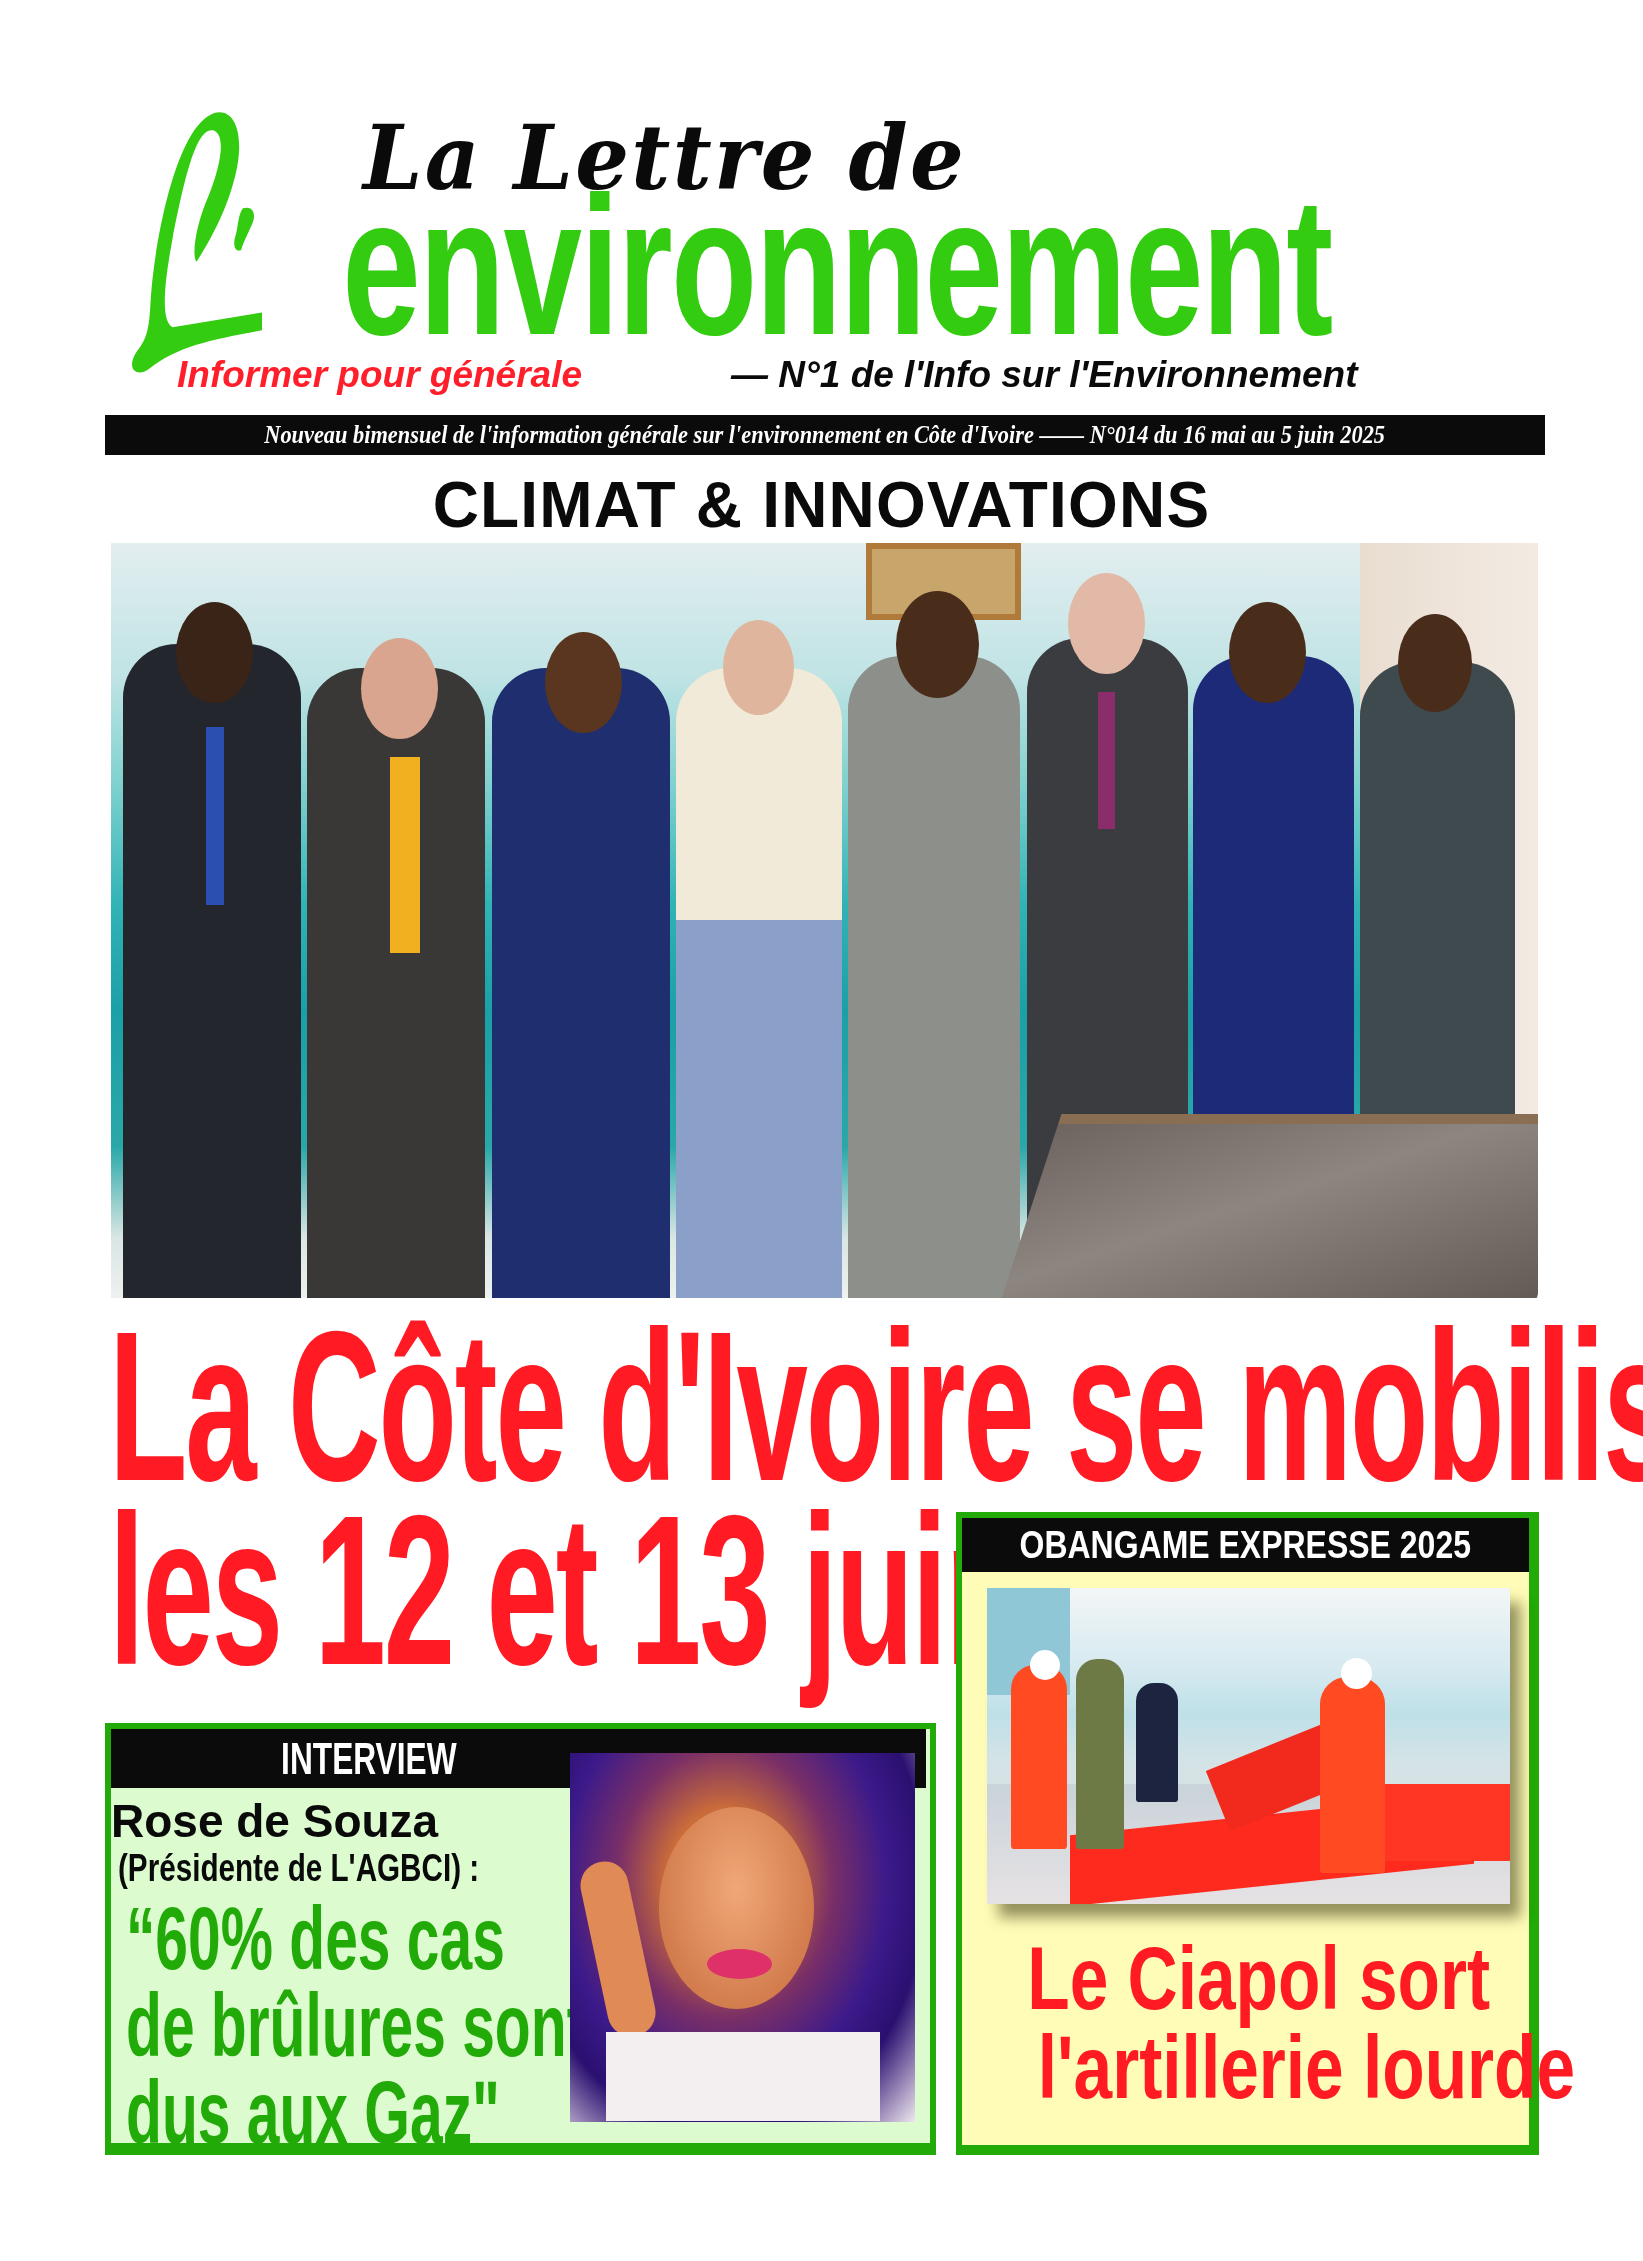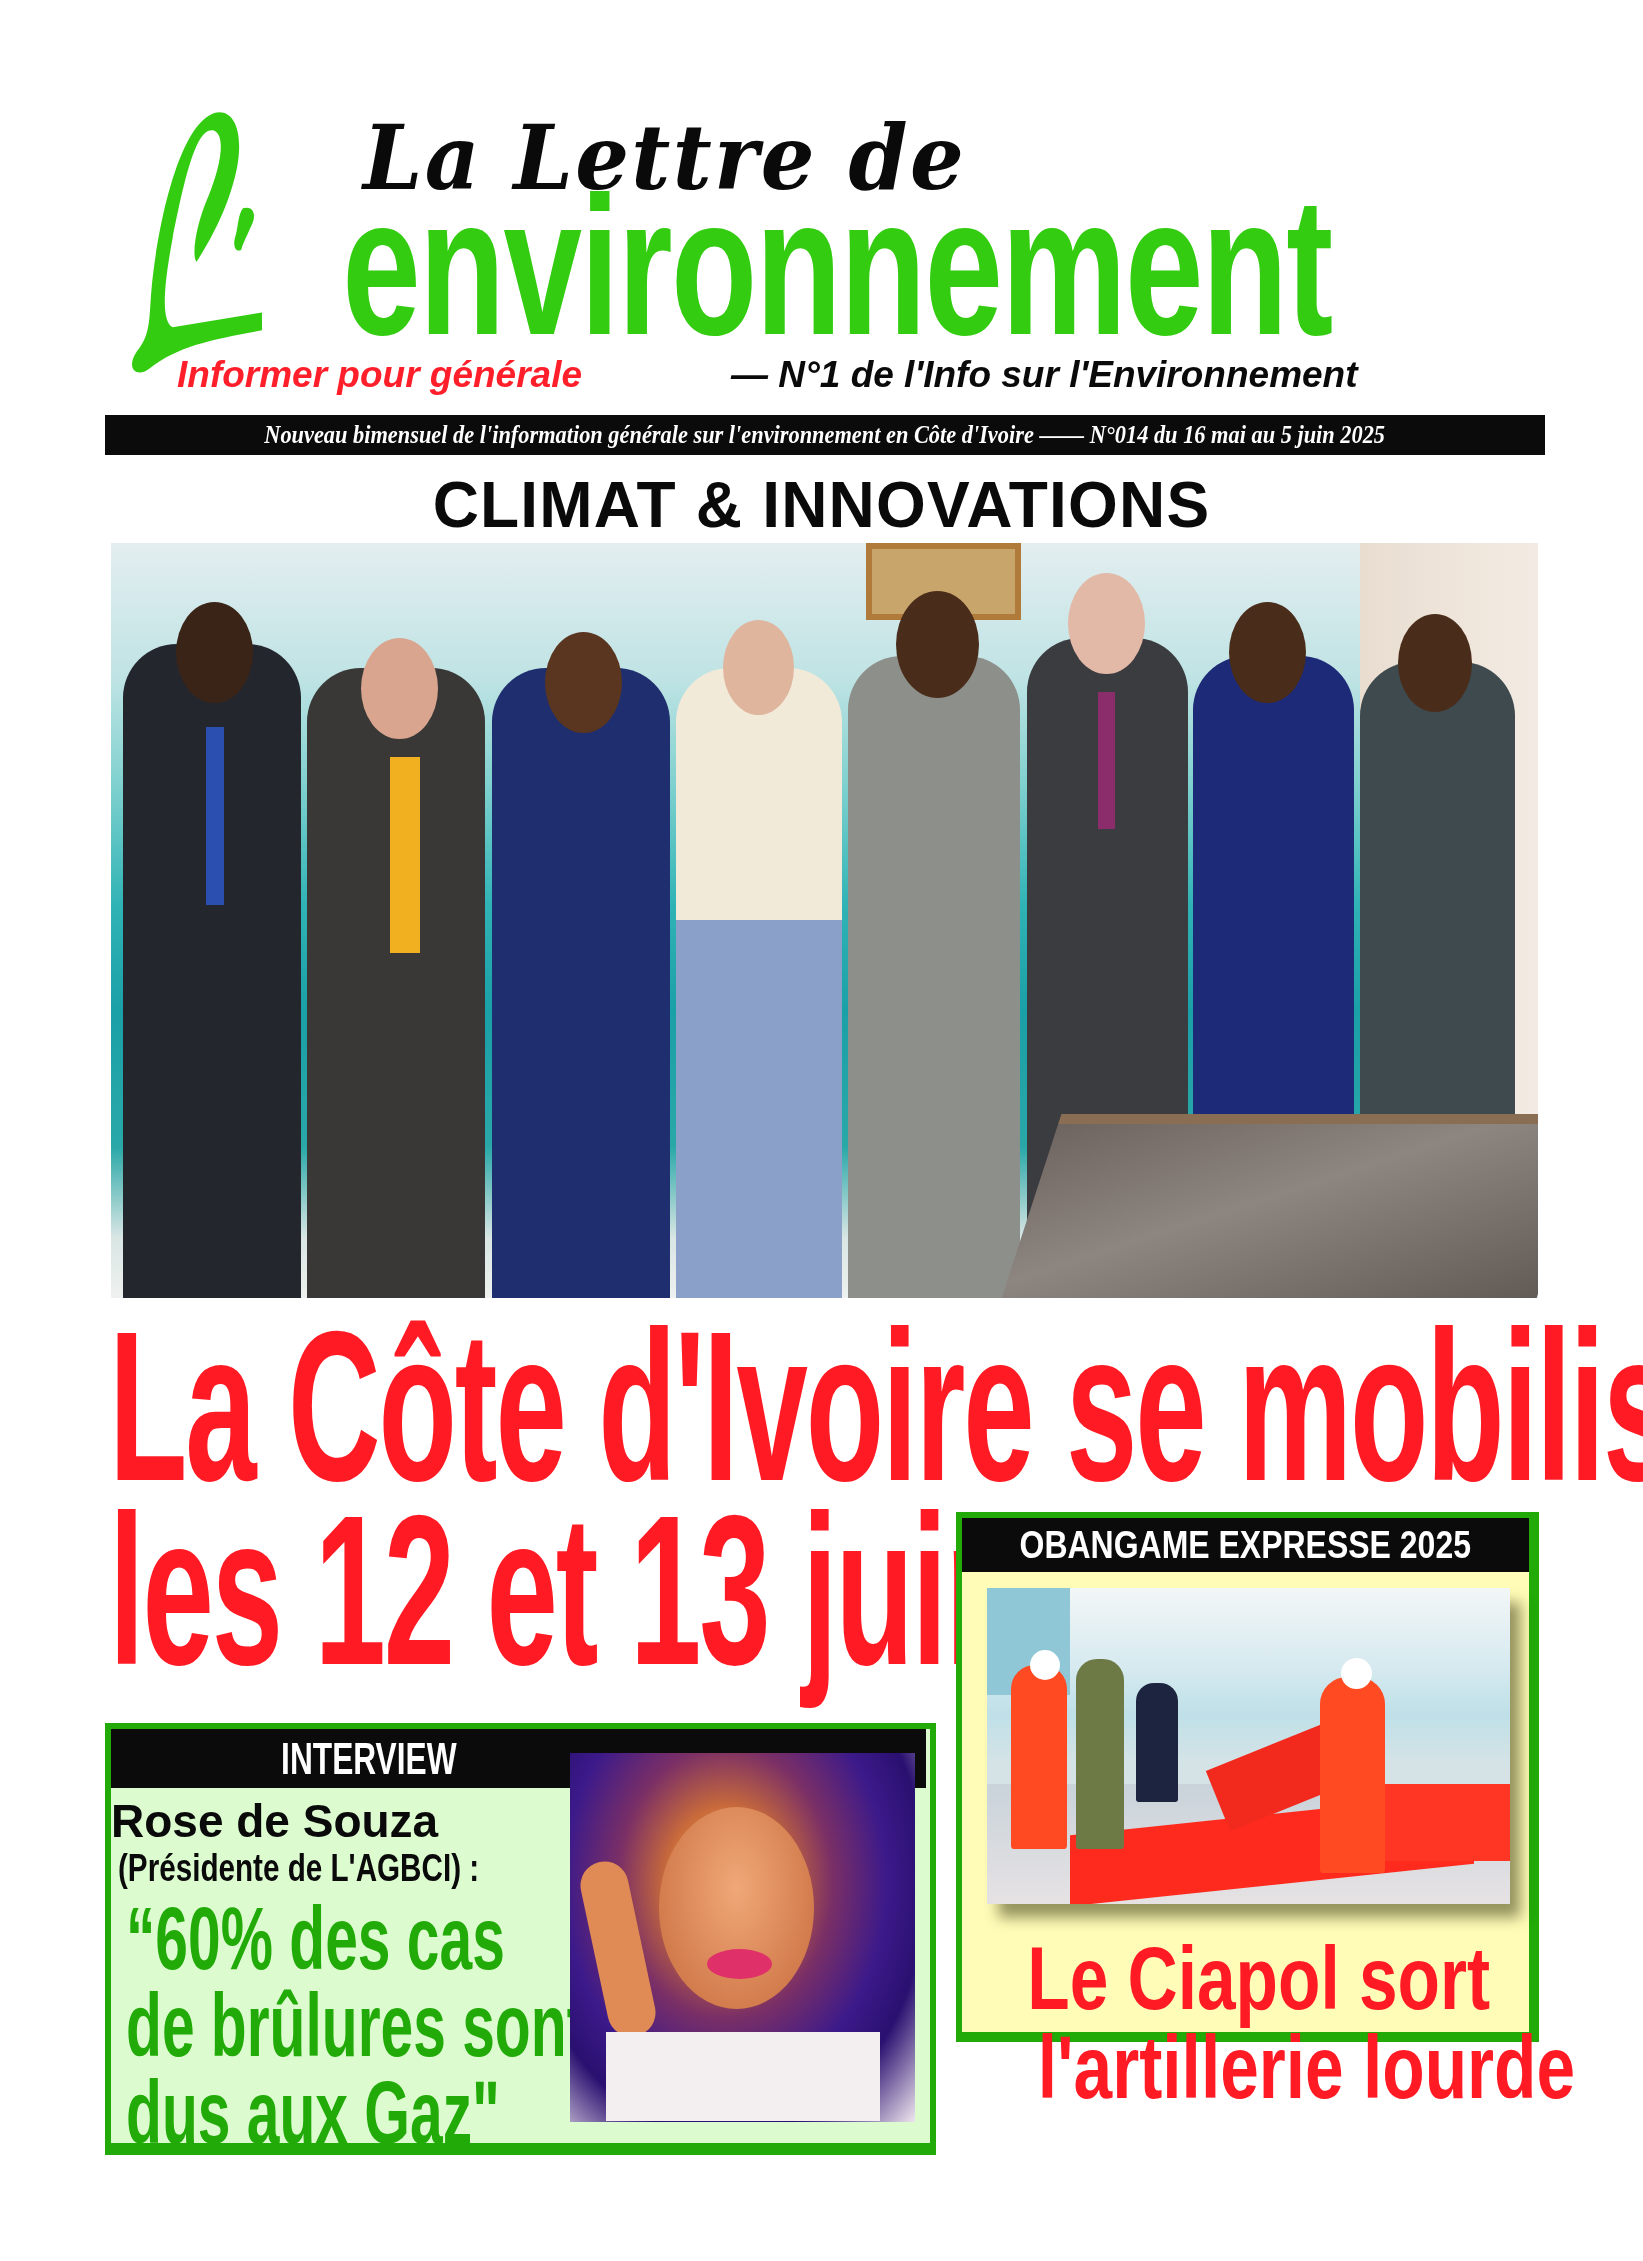--- a/index.html
+++ b/index.html
@@ -55,21 +55,21 @@
     left:109px; top:1311px; font-weight:bold; font-size:214px; line-height:190px; color:#ff1a24;
     white-space:nowrap; letter-spacing:-3.6px; transform:scaleX(0.6); transform-origin:left top;
   }
   .headline-2 {
     left:109px; top:1495px; font-weight:bold; font-size:214px; line-height:190px; color:#ff1a24;
     white-space:nowrap; letter-spacing:-3.6px; transform:scaleX(0.6); transform-origin:left top;
   }
 
   
   .box-right {
-    left:956px; top:1512px; width:583px; height:530px; background:#22aa08; box-sizing:border-box;
+    left:956px; top:1512px; width:583px; height:643px; background:#22aa08; box-sizing:border-box;
   }
   .box-right .inner {
     left:6px; top:6px; right:10px; bottom:10px; background:#fffcb7;
   }
   .box-right .bar {
     left:0; top:0; right:0; height:54px; background:#0b0b0c; color:#fff; font-weight:bold;
     font-size:39px; line-height:54px; text-align:center; white-space:nowrap;
   }
   .box-right .bar span { display:inline-block; transform:scaleX(0.82); }
   .box-right .photo {

